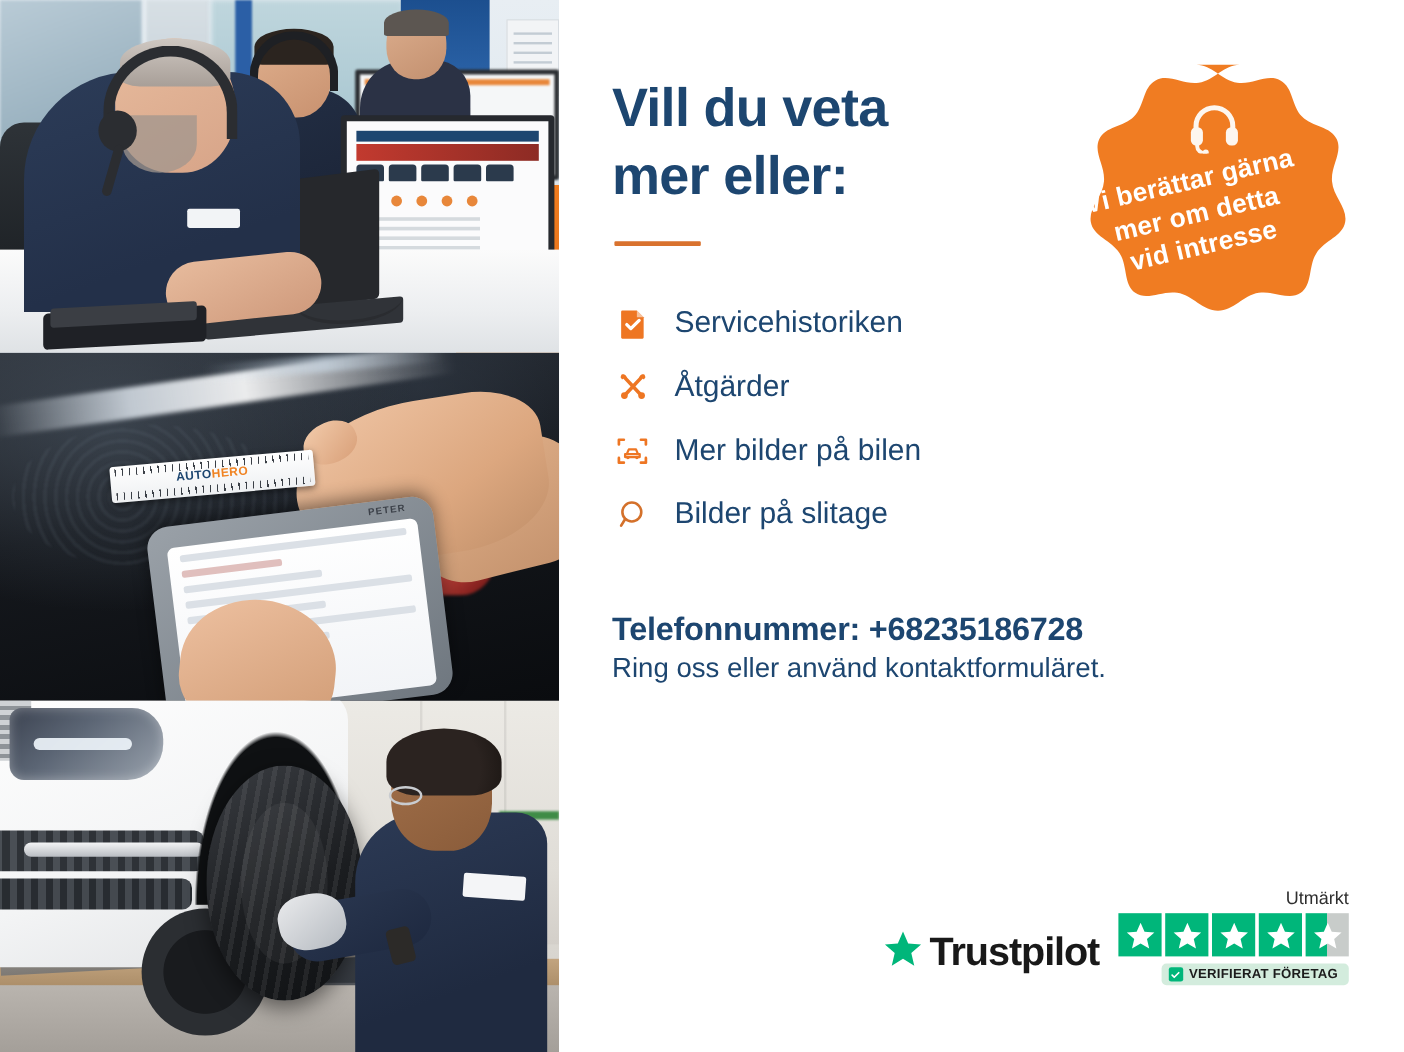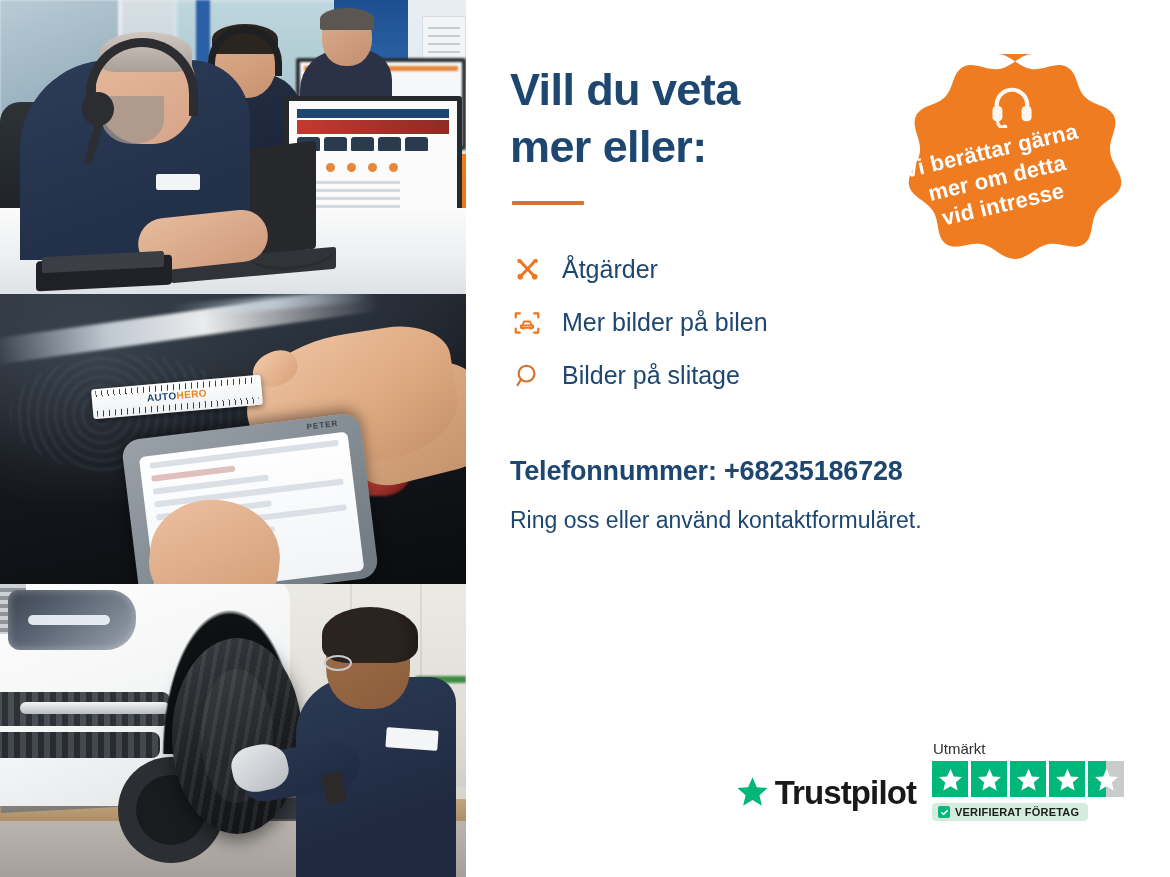--- a/index.html
+++ b/index.html
@@ -527,21 +527,21 @@
     font-weight: 700;
     color: #1d4670;
     letter-spacing: -0.2px;
   }
   .contact-line {
     font-size: 23px;
     color: #1d4670;
     margin-top: 9px;
     line-height: 1.28;
   }
-  .contact-line.second { margin-top: 19px; }
+  .contact-line.second { margin-top: 2px; }
 
   
   .badge-wrap {
     position: absolute;
     right: 48px;
     top: 48px;
     width: 250px;
     height: 250px;
   }
   .badge-svg { position:absolute; inset:0; width:100%; height:100%; }
@@ -579,21 +579,21 @@
     align-items: center;
     gap: 6px;
     padding-bottom: 9px;
   }
   .tp-logo-text {
     font-size: 33px;
     font-weight: 700;
     color: #191919;
     letter-spacing: -0.9px;
   }
-  .tp-right { display:flex; flex-direction: column; align-items:flex-start; }
+  .tp-right { display:flex; flex-direction: column; align-items:flex-end; }
   .tp-rating-label {
     font-size: 15px;
     color: #2f2f2f;
     margin-bottom: 4px;
     margin-left: 1px;
   }
   .tp-stars { display:flex; gap: 3px; }
   .tp-star {
     width: 36px; height: 36px;
     background: #00b67a;
@@ -781,20 +781,30 @@
 
     <h1 class="headline">
       <span>Vill du veta</span><br>
       <span>mer eller:</span>
     </h1>
 
     <div class="rule"></div>
 
     <ul class="features">
 
+      <li class="feature">
+        <span class="icon">
+          <svg viewBox="0 0 32 32" width="30" height="30" aria-hidden="true">
+            <path d="M7 4h13l6 6v18a1 1 0 0 1-1 1H7a1 1 0 0 1-1-1V5a1 1 0 0 1 1-1z" fill="#ee7623"></path>
+            <path d="M20 4l6 6h-6z" fill="#ffffff" opacity="0.55"></path>
+            <path d="M11 16.5l3.6 3.6L22 12.8" fill="none" stroke="#ffffff" stroke-width="2.9" stroke-linecap="round" stroke-linejoin="round"></path>
+          </svg>
+        </span>
+        <span class="label">Servicehistoriken</span>
+      </li>
 
       <li class="feature">
         <span class="icon">
           <svg viewBox="0 0 32 32" width="31" height="31" aria-hidden="true">
             <g stroke="#ee7623" stroke-width="3.1" stroke-linecap="round" stroke-linejoin="round" fill="none">
               <path d="M8.5 7.5l14 15"></path>
               <path d="M23.5 7.5l-14 15"></path>
             </g>
             <path d="M6 5.5c2.6-1.4 5.6 1.4 4.3 4.1L8.6 8.1 6.6 9.6 5.3 7.6z" fill="#ee7623"></path>
             <path d="M26 5.5c-2.6-1.4-5.6 1.4-4.3 4.1l1.7-1.5 2 1.5 1.3-2z" fill="#ee7623"></path>

